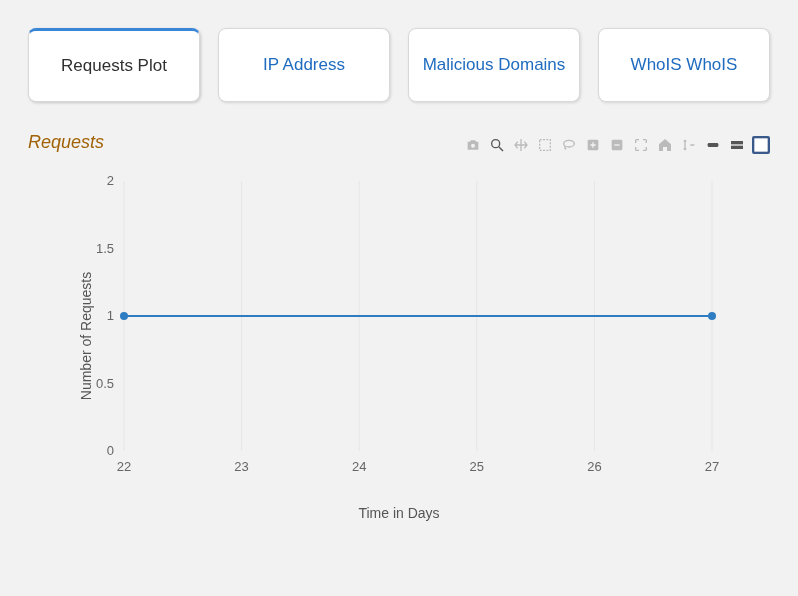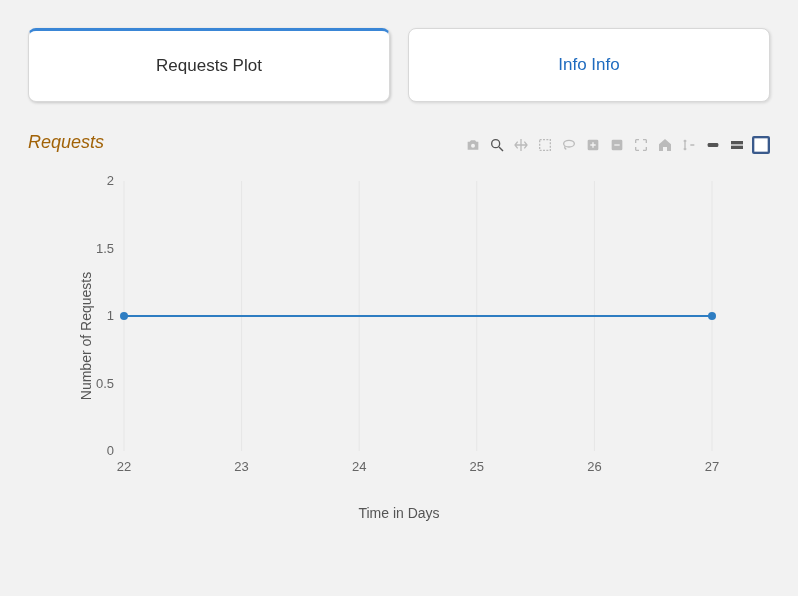--- a/index.html
+++ b/index.html
@@ -103,21 +103,27 @@
 </style>
 </head>
 <body>
 
 <div class="outer">
   <div class="tabs" id="tabs-row">
       <div class="tab active">
         <span>Requests Plot</span>
       </div>
       <div class="tab">
-        <span>Info Info</span>
+        <span>IP Address</span>
+      </div>
+      <div class="tab">
+        <span>Malicious Domains</span>
+      </div>
+      <div class="tab">
+        <span>WhoIS WhoIS</span>
       </div>
     </div>
 
   <div class="chart-wrap">
     <div class="chart-title">Requests</div>
 
     <div class="toolbar" id="toolbar">
         <div class="tool">
           <svg viewBox="0 0 24 24" fill="currentColor">
             <path d="M4 7h3l2-2h6l2 2h3v12H4z"></path>

